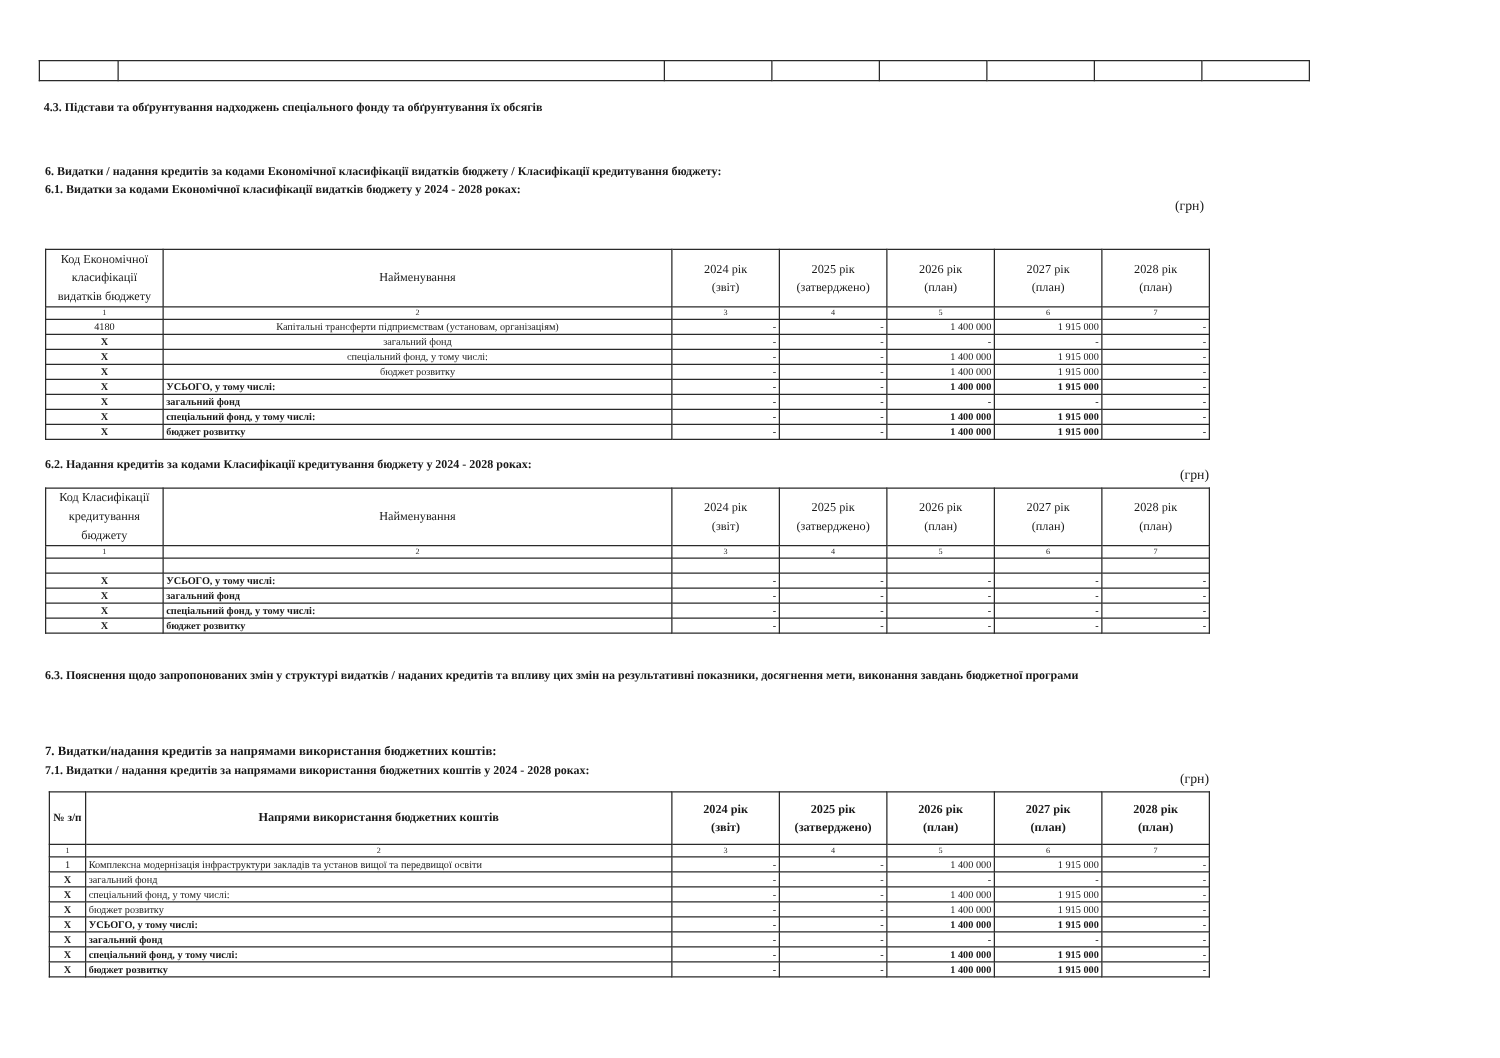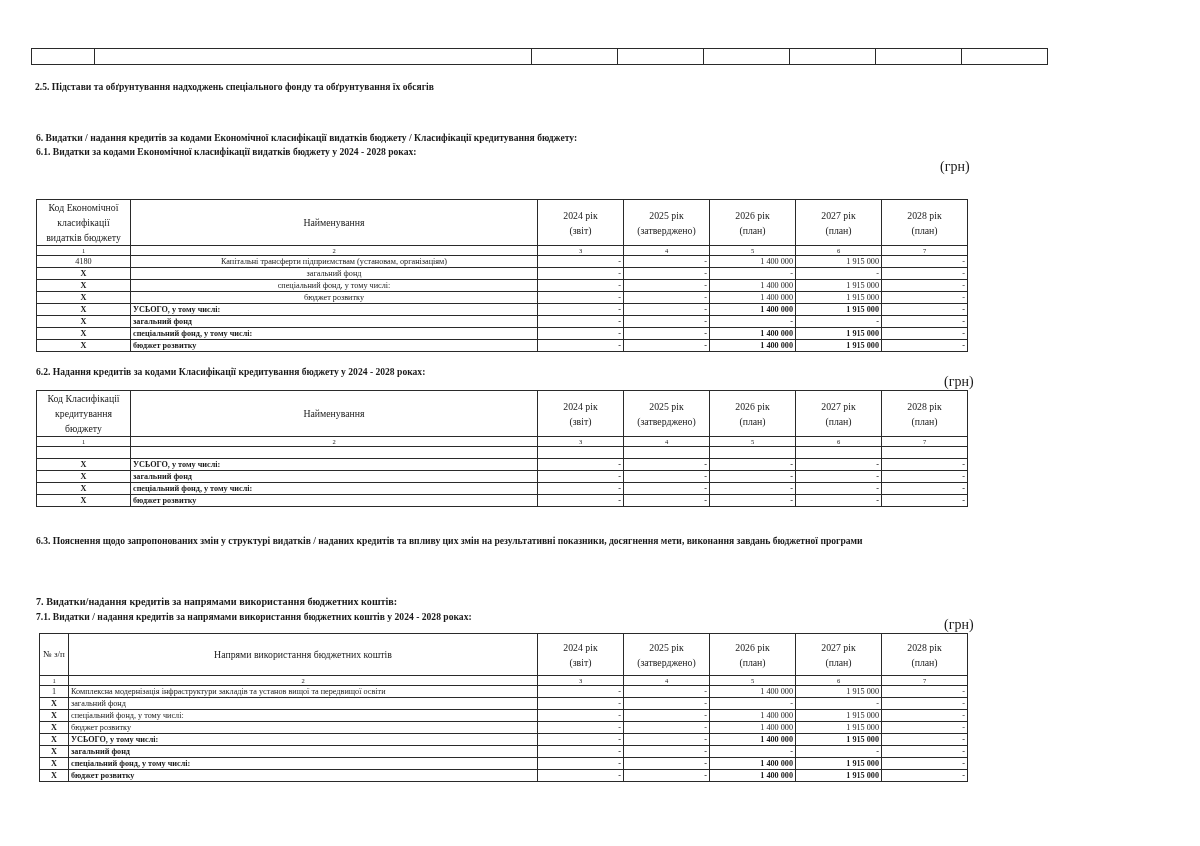--- a/index.html
+++ b/index.html
@@ -2,21 +2,21 @@
 <html><head>
 <meta charset="utf-8">
 <style>
   html, body { margin: 0; padding: 0; background: #ffffff; }
   body {
     width: 1200px; height: 846px; position: relative; overflow: hidden;
     font-family: "Liberation Serif", "DejaVu Serif", serif; color: #1a1a1a;
   }
   .abs { position: absolute; }
   .heading { font-size: 9.6px; font-weight: bold; white-space: nowrap; letter-spacing: 0; }
-  .unit { font-size: 14px; }
+  .unit { font-size: 11px; }
   table.tbl {
     position: absolute; border-collapse: collapse; table-layout: fixed;
     font-size: 9px;
   }
   table.tbl td {
     border: 1px solid #2a2a2a; padding: 0 2px; overflow: hidden; white-space: nowrap;
     line-height: 11px;
   }
   table.tbl tr.hdr td { text-align: center; font-size: 9.8px; line-height: 15px; white-space: normal; }
   table.tbl tr.num td { text-align: center; font-size: 6.5px; line-height: 9px; height: 9px; }
@@ -50,21 +50,21 @@
     <td></td>
         <td></td>
     <td></td>
         <td></td>
     <td></td>
         <td></td>
   </tr>
 </tbody>
   </table>
 
-<div class="abs heading" style="left:35px;top:81px;">2.5. Підстави та обґрунтування надходжень спеціального фонду та обґрунтування їх обсягів</div>
+<div class="abs heading" style="left:35px;top:81px;">4.3. Підстави та обґрунтування надходжень спеціального фонду та обґрунтування їх обсягів</div>
 <div class="abs heading" style="left:36px;top:132px;">6. Видатки / надання кредитів за кодами Економічної класифікації видатків бюджету / Класифікації кредитування бюджету:</div>
 <div class="abs heading" style="left:36px;top:146px;">6.1. Видатки за кодами Економічної класифікації видатків бюджету у 2024 - 2028 роках:</div>
 <div class="abs unit" style="left:940px;top:159px;">(грн)</div>
 
 <table class="tbl" id="t61" style="left:36px;top:171px;margin-top:28px;">
   <colgroup>
     <col style="width:94px">
       <col style="width:407px">
       <col style="width:86px">
       <col style="width:86px">
@@ -260,21 +260,21 @@
   <colgroup>
     <col style="width:29px">
       <col style="width:469px">
       <col style="width:86px">
       <col style="width:86px">
       <col style="width:86px">
       <col style="width:86px">
       <col style="width:86px">
   </colgroup>
   <tbody>
-      <tr class="hdr" style="height:42px;">
+      <tr class="hdr" style="height:42px;font-weight:bold;">
     <td style="white-space:nowrap;font-size:9px;padding:0 1px;">№ з/п</td>
     <td>Напрями використання бюджетних коштів</td>
     <td><span>2024 рік</span><br><span>(звіт)</span></td>
     <td><span>2025 рік</span><br><span>(затверджено)</span></td>
     <td><span>2026 рік</span><br><span>(план)</span></td>
     <td><span>2027 рік</span><br><span>(план)</span></td>
     <td><span>2028 рік</span><br><span>(план)</span></td>
   </tr>
   <tr class="num">
     <td>1</td>

